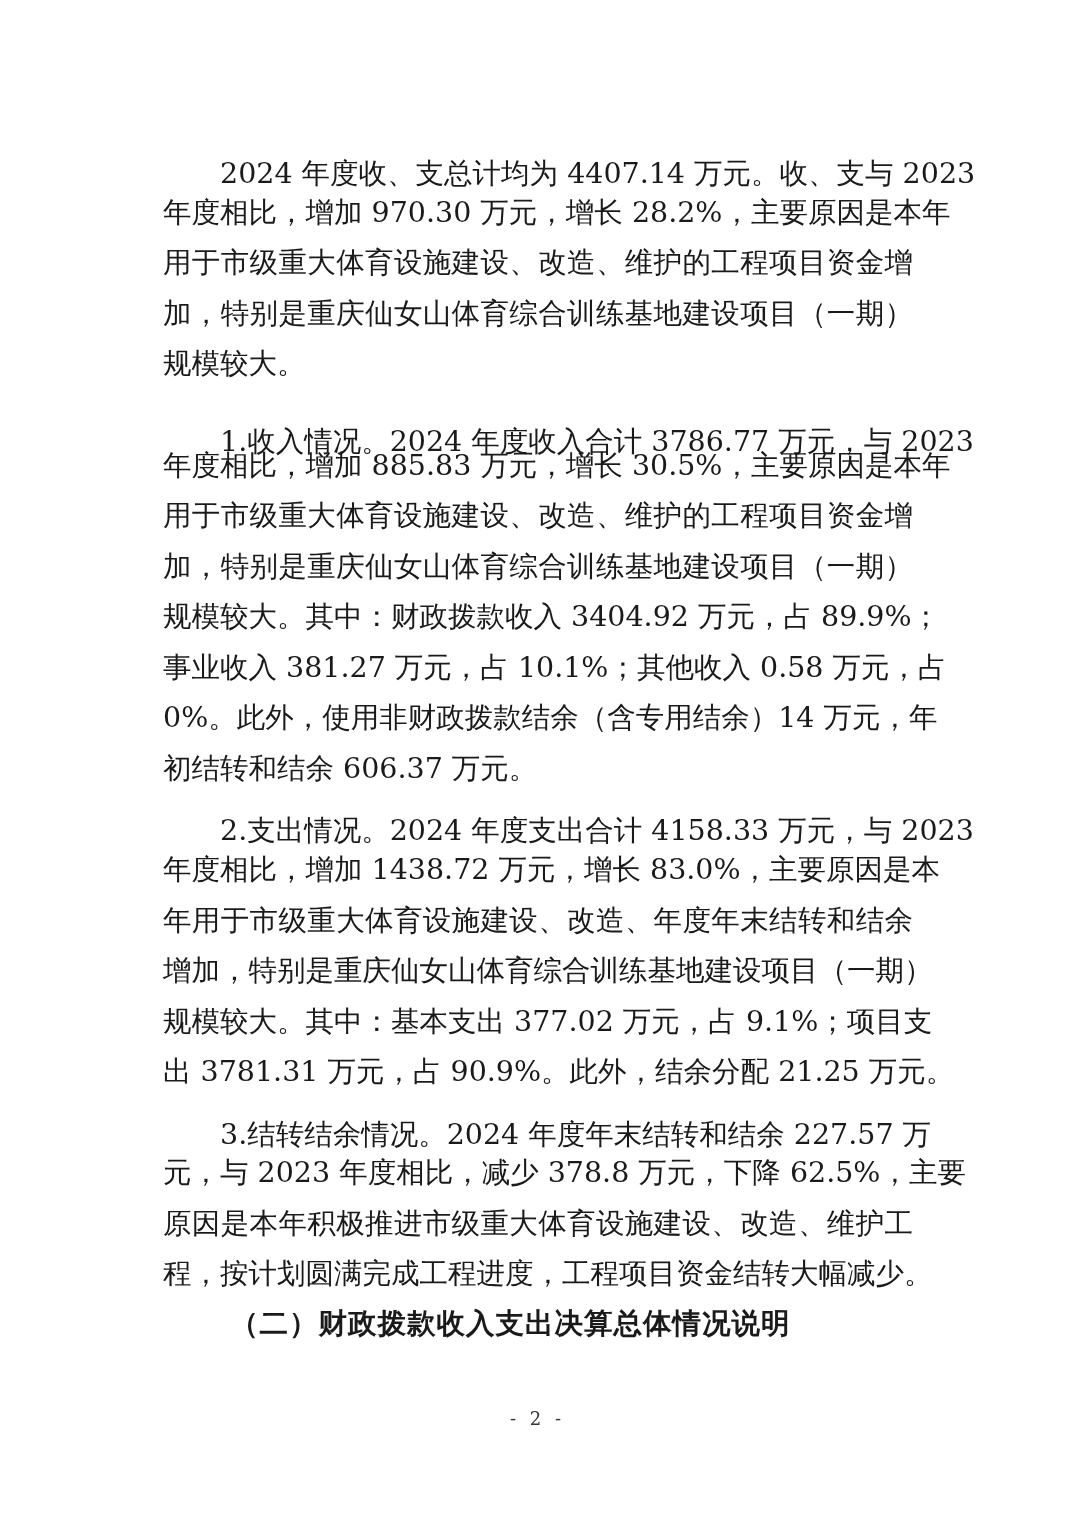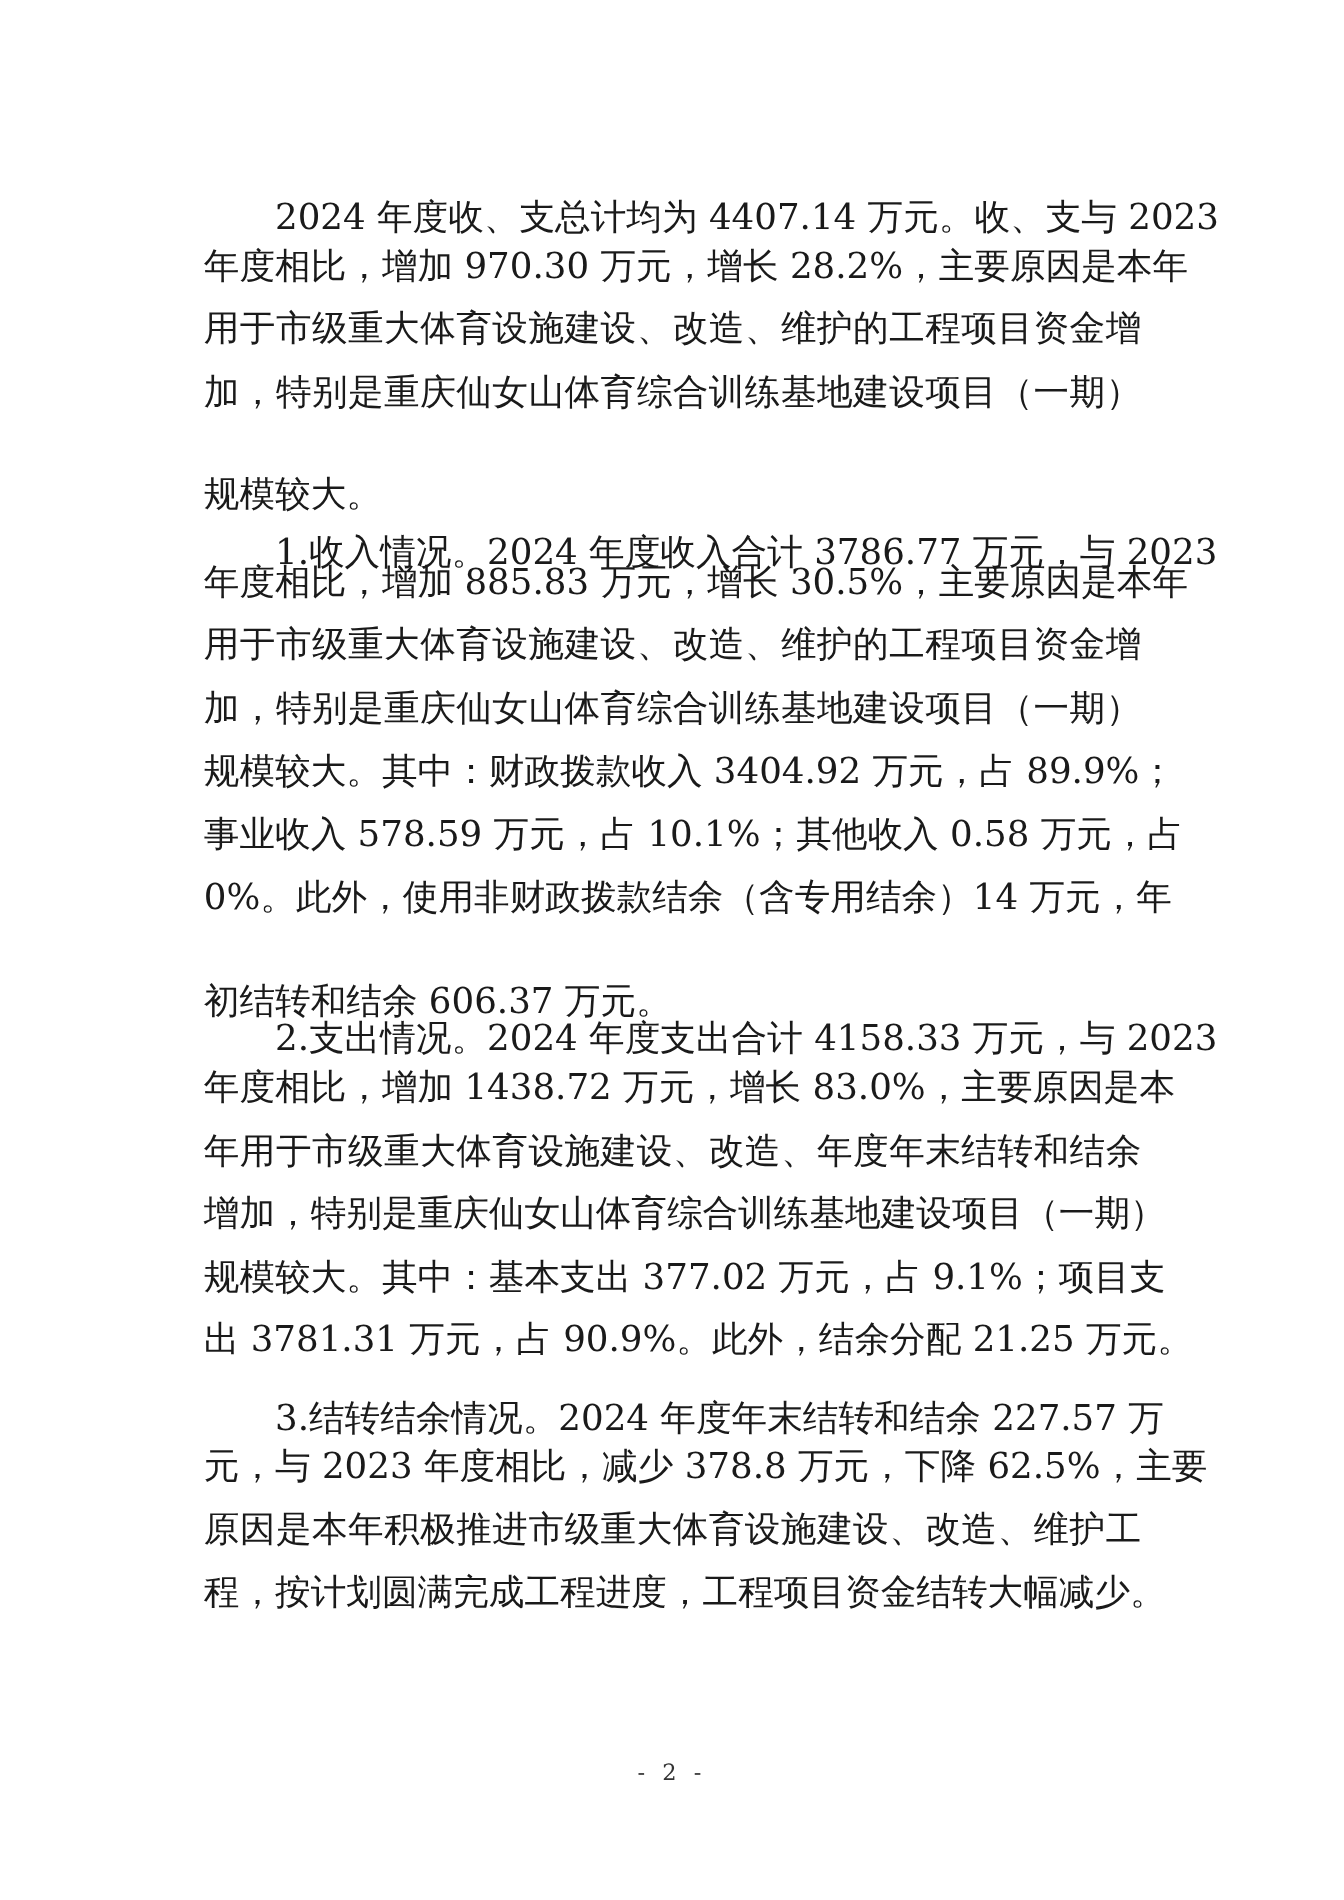--- a/index.html
+++ b/index.html
@@ -2,21 +2,21 @@
 <html><head>
 <meta charset="utf-8">
 <style>
   html, body { margin:0; padding:0; background:#ffffff; }
   body { width:1075px; height:1520px; position:relative; overflow:hidden;
          font-family:"DejaVu Serif", "Liberation Serif", serif; color:#1a1a1a; }
   .page { position:absolute; left:0; top:0; width:1075px; height:1520px; }
   .line { position:absolute; left:163px; width:750px; height:40px;
           font-size:28.5px; line-height:40px; white-space:nowrap;
           text-align:justify; text-align-last:justify; letter-spacing:0px; }
-  .line.last { text-align-last:left;margin-top:32px; }
+  .line.last { text-align-last:left; }
   .line.indent { left:220px; width:693px;margin-top:12px; }
   .heading { position:absolute; left:230px; top:1303px; font-size:28.5px; line-height:40px;
              white-space:nowrap; font-weight:bold; letter-spacing:1px; }
   .footer { position:absolute; left:0; width:1075px; top:1408px; text-align:center;
             font-size:18px; color:#333; letter-spacing:4px; }
 </style>
 </head>
 <body>
 
 <div class="page">
@@ -28,37 +28,38 @@
     <div class="line" style="top:294px">加，特别是重庆仙女山体育综合训练基地建设项目（一期）</div>
     <div class="line last" style="top:344px">规模较大。</div>
   </div>
 
   <div>
     <div class="line indent" style="top:410px">1.收入情况。2024 年度收入合计 3786.77 万元，与 2023</div>
     <div class="line" style="top:446px">年度相比，增加 885.83 万元，增长 30.5%，主要原因是本年</div>
     <div class="line" style="top:496px">用于市级重大体育设施建设、改造、维护的工程项目资金增</div>
     <div class="line" style="top:547px">加，特别是重庆仙女山体育综合训练基地建设项目（一期）</div>
     <div class="line" style="top:597px">规模较大。其中：财政拨款收入 3404.92 万元，占 89.9%；</div>
-    <div class="line" style="top:648px">事业收入 578.59 万元，占 10.1%；其他收入 0.58 万元，占</div>
+    <div class="line" style="top:648px">事业收入 381.27 万元，占 10.1%；其他收入 0.58 万元，占</div>
     <div class="line" style="top:698px">0%。此外，使用非财政拨款结余（含专用结余）14 万元，年</div>
     <div class="line last" style="top:749px">初结转和结余 606.37 万元。</div>
   </div>
 
   <div>
     <div class="line indent" style="top:799px">2.支出情况。2024 年度支出合计 4158.33 万元，与 2023</div>
     <div class="line" style="top:850px">年度相比，增加 1438.72 万元，增长 83.0%，主要原因是本</div>
     <div class="line" style="top:901px">年用于市级重大体育设施建设、改造、年度年末结转和结余</div>
     <div class="line" style="top:951px">增加，特别是重庆仙女山体育综合训练基地建设项目（一期）</div>
     <div class="line" style="top:1002px">规模较大。其中：基本支出 377.02 万元，占 9.1%；项目支</div>
     <div class="line" style="top:1052px">出 3781.31 万元，占 90.9%。此外，结余分配 21.25 万元。</div>
   </div>
 
   <div>
     <div class="line indent" style="top:1103px">3.结转结余情况。2024 年度年末结转和结余 227.57 万</div>
     <div class="line" style="top:1153px">元，与 2023 年度相比，减少 378.8 万元，下降 62.5%，主要</div>
     <div class="line" style="top:1204px">原因是本年积极推进市级重大体育设施建设、改造、维护工</div>
     <div class="line" style="top:1254px">程，按计划圆满完成工程进度，工程项目资金结转大幅减少。</div>
   </div>
 
+  <div class="heading">（二）财政拨款收入支出决算总体情况说明</div>
 
   <div class="footer">- 2 -</div>
 
 </div>
 
 </body></html>

